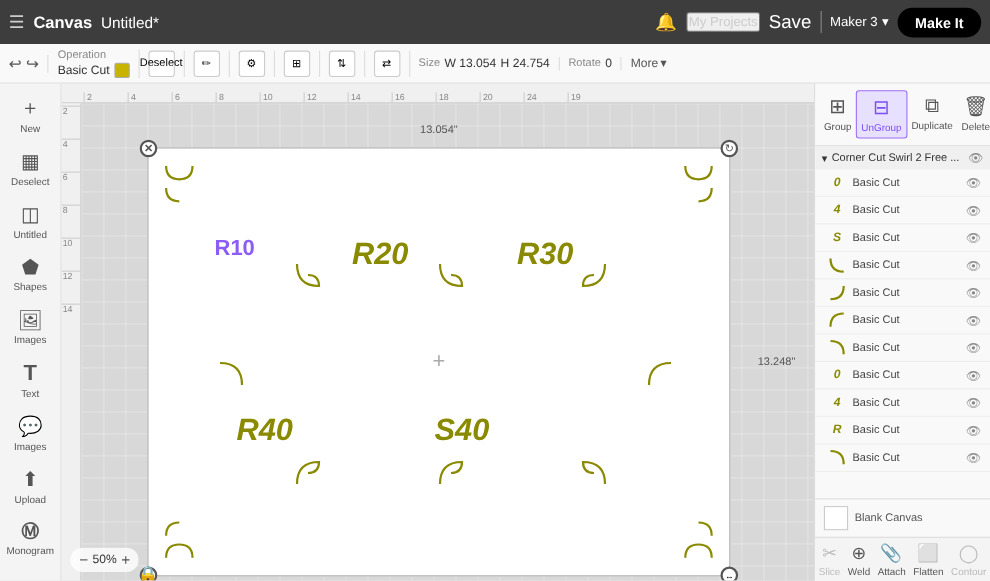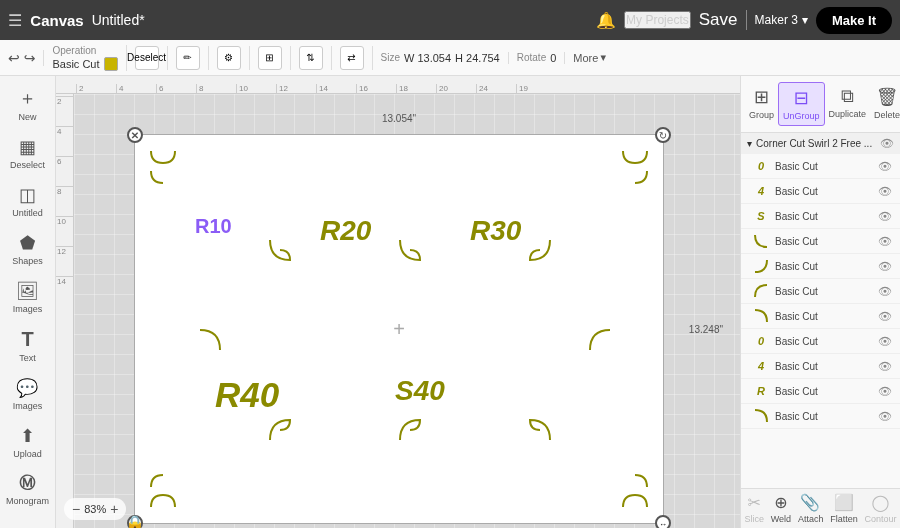--- a/index.html
+++ b/index.html
@@ -147,21 +147,21 @@
     .handle-rotate { font-size: 10px; color: #555; }
 
     
     .dim-top { position: absolute; top: -22px; left: 50%; transform: translateX(-50%); font-size: 10px; color: #555; white-space: nowrap; }
     .dim-right { position: absolute; right: -60px; top: 50%; transform: translateY(-50%); font-size: 10px; color: #555; white-space: nowrap; }
 
     
     .text-r10 { position: absolute; top: 80px; left: 60px; font-size: 20px; color: #8b5cf6; font-weight: bold; }
     .text-r20 { position: absolute; top: 80px; left: 185px; font-size: 28px; color: #8a8a00; font-style: italic; font-weight: bold; }
     .text-r30 { position: absolute; top: 80px; left: 335px; font-size: 28px; color: #8a8a00; font-style: italic; font-weight: bold; }
-    .text-r40 { position: absolute; top: 240px; left: 80px; font-size: 35px; color: #8a8a00; font-style: italic; font-weight: bold; }
+    .text-r40 { position: absolute; top: 240px; left: 80px; font-size: 28px; color: #8a8a00; font-style: italic; font-weight: bold; }
     .text-s40 { position: absolute; top: 240px; left: 260px; font-size: 28px; color: #8a8a00; font-style: italic; font-weight: bold; }
     .crosshair { position: absolute; top: 50%; left: 50%; transform: translate(-50%,-50%); font-size: 20px; color: #aaa; }
 
     
     .zoom-bar {
       position: absolute;
       bottom: 8px;
       left: 8px;
       display: flex;
       align-items: center;
@@ -527,21 +527,21 @@
           </svg>
           <svg style="position:absolute;top:280px;left:390px;width:30px;height:30px" viewBox="0 0 30 30" fill="none" stroke="#8a8a00" stroke-width="2">
             <path d="M 25 25 Q 25 5, 5 5 Q 5 15 15 15"></path>
           </svg>
         </div>
       </div>
     </div>
 
     <div class="zoom-bar">
       <button class="zoom-btn">−</button>
-      <span>83%</span>
+      <span>50%</span>
       <button class="zoom-btn">+</button>
     </div>
   </div>
 
   <div class="right-panel">
 
 
     <div class="panel-toolbar">
       <button class="panel-tool-btn">
         <span class="icon">⊞</span>
@@ -640,20 +640,24 @@
           <svg viewBox="0 0 16 16" fill="none" stroke="#8a8a00" stroke-width="2">
               <path d="M 2 2 Q 14 2, 14 14"></path>
             </svg>
         </div>
         <span class="layer-name">Basic Cut</span>
         <span class="eye-icon">👁</span>
       </div>
 
     </div>
 
+    <div class="blank-canvas-row">
+      <div class="blank-swatch"></div>
+      <span>Blank Canvas</span>
+    </div>
 
     <div class="bottom-bar">
       <button class="bottom-btn disabled">
         <span class="icon">✂</span>
         <span>Slice</span>
       </button>
       <button class="bottom-btn">
         <span class="icon">⊕</span>
         <span>Weld</span>
       </button>

